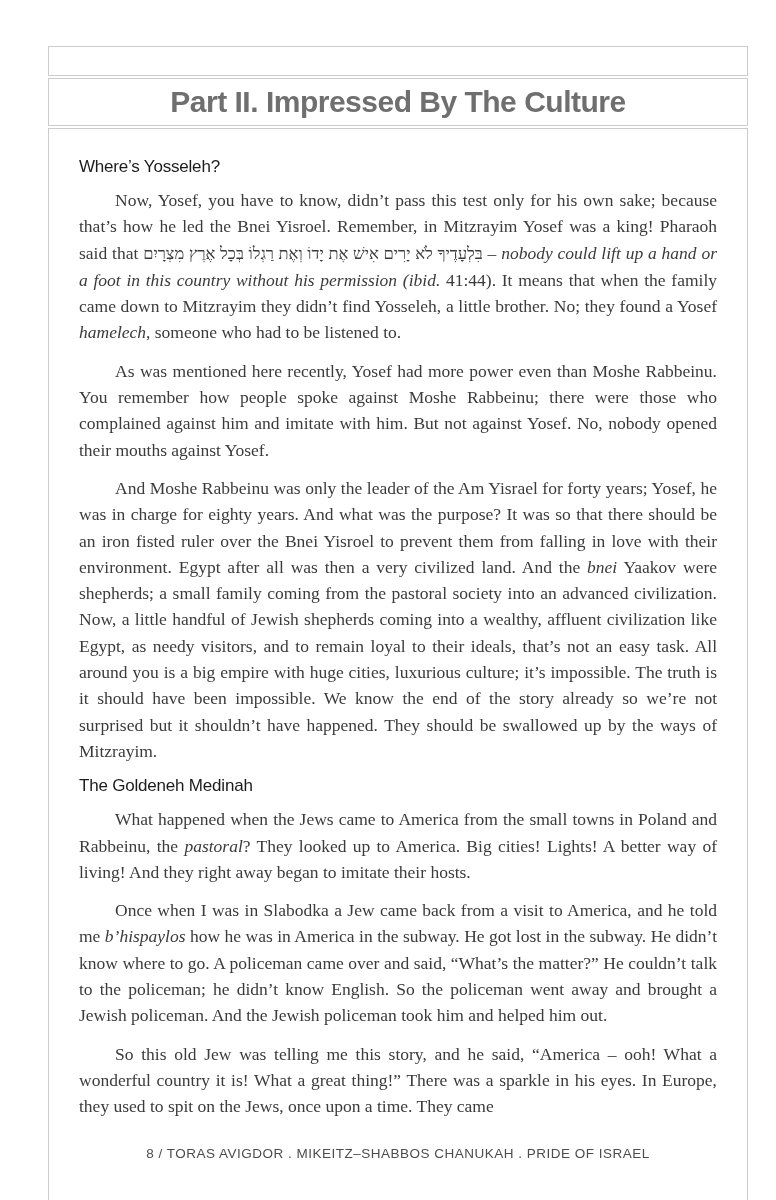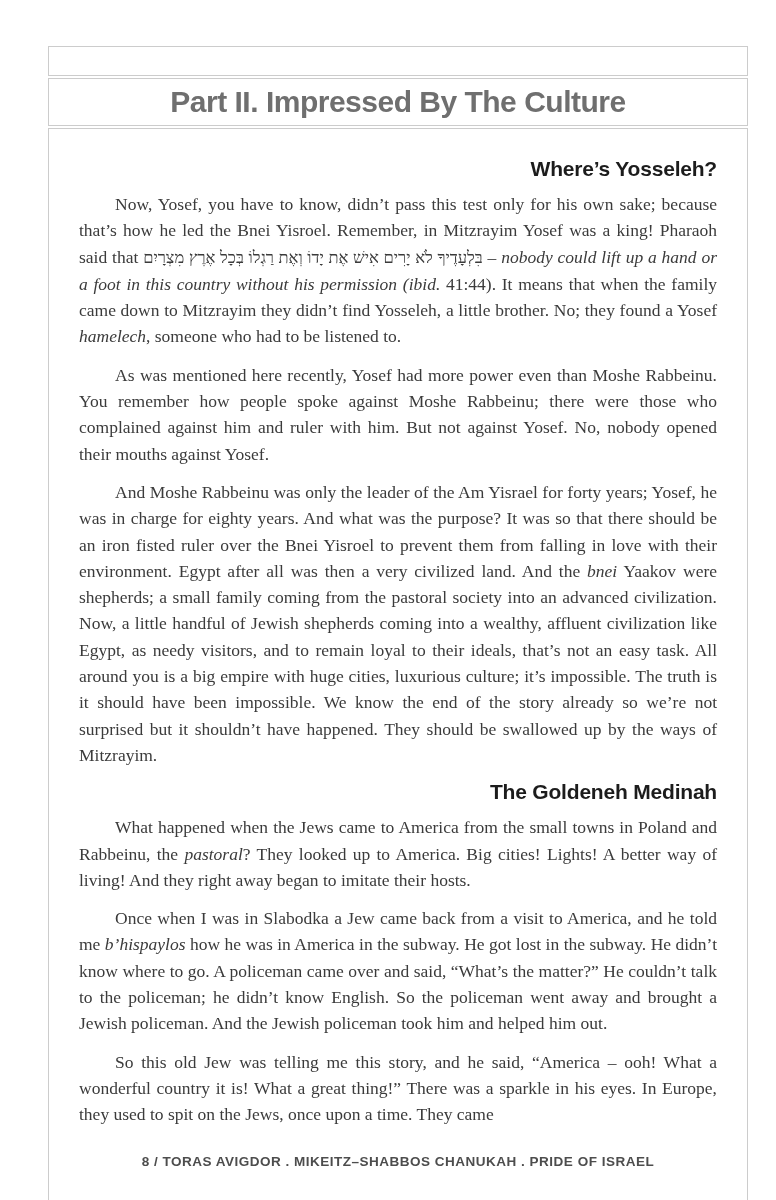--- a/index.html
+++ b/index.html
@@ -35,45 +35,45 @@
     font-weight:bold;
     font-size:30px;
     letter-spacing:-0.5px;
     line-height:46px;
     text-align:center;
     color:var(--title);
   }
   h2.section-heading{
     margin:12px 0 10px 0;
     font-family:"Liberation Sans", sans-serif;
-    font-weight:bold;
-    font-size:21px;
+    font-weight:normal;
+    font-size:17px;
     letter-spacing:-0.2px;
-    text-align:right;
+    text-align:left;
     color:var(--heading);
   }
   h2.section-heading.second{margin-top:2px;}
   p.body-par{
     margin:0 0 12px 0;
     font-size:17.5px;
     line-height:26.3px;
     text-align:justify;
     text-indent:36px;
     color:var(--body);
   }
   p.body-par:last-of-type{margin-bottom:4px;}
   .it{font-style:italic;}
   .he{
     font-family:Liberation Serif, serif;
     font-size:16.5px;
   }
   .page-footer{
     margin-top:26px;
     font-family:"Liberation Sans", sans-serif;
-    font-weight:bold;
+    font-weight:normal;
     font-size:13.5px;
     letter-spacing:0.5px;
     text-align:center;
     color:var(--footer);
   }
 </style>
 </head>
 <body>
 
 <div class="page">
@@ -83,21 +83,21 @@
   <div class="frame box-title">
     <h1 class="part-title">Part II. Impressed By The Culture</h1>
   </div>
 
   <div class="frame box-body">
 
     <h2 class="section-heading">Where’s Yosseleh?</h2>
 
     <p class="body-par"><span>Now, Yosef, you have to know, didn’t pass this test only for his own sake; because that’s how he led the Bnei Yisroel. Remember, in Mitzrayim Yosef was a king! Pharaoh said that </span><span class="he">בִּלְעָדֶיךָ לֹא יָרִים אִישׁ אֶת יָדוֹ וְאֶת רַגְלוֹ בְּכָל אֶרֶץ מִצְרָיִם</span><span> – </span><span class="it">nobody could lift up a hand or a foot in this country without his permission (ibid.</span><span> 41:44). It means that when the family came down to Mitzrayim they didn’t find Yosseleh, a little brother. No; they found a Yosef </span><span class="it">hamelech</span><span>, someone who had to be listened to.</span></p>
 
-    <p class="body-par"><span>As was mentioned here recently, Yosef had more power even than Moshe Rabbeinu. You remember how people spoke against Moshe Rabbeinu; there were those who complained against him and ruler with him. But not against Yosef. No, nobody opened their mouths against Yosef.</span></p>
+    <p class="body-par"><span>As was mentioned here recently, Yosef had more power even than Moshe Rabbeinu. You remember how people spoke against Moshe Rabbeinu; there were those who complained against him and imitate with him. But not against Yosef. No, nobody opened their mouths against Yosef.</span></p>
 
     <p class="body-par"><span>And Moshe Rabbeinu was only the leader of the Am Yisrael for forty years; Yosef, he was in charge for eighty years. And what was the purpose? It was so that there should be an iron fisted ruler over the Bnei Yisroel to prevent them from falling in love with their environment. Egypt after all was then a very civilized land. And the </span><span class="it">bnei</span><span> Yaakov were shepherds; a small family coming from the pastoral society into an advanced civilization. Now, a little handful of Jewish shepherds coming into a wealthy, affluent civilization like Egypt, as needy visitors, and to remain loyal to their ideals, that’s not an easy task. All around you is a big empire with huge cities, luxurious culture; it’s impossible. The truth is it should have been impossible. We know the end of the story already so we’re not surprised but it shouldn’t have happened. They should be swallowed up by the ways of Mitzrayim.</span></p>
 
     <h2 class="section-heading second">The Goldeneh Medinah</h2>
 
     <p class="body-par"><span>What happened when the Jews came to America from the small towns in Poland and Rabbeinu, the </span><span class="it">pastoral</span><span>? They looked up to America. Big cities! Lights! A better way of living! And they right away began to imitate their hosts.</span></p>
 
     <p class="body-par"><span>Once when I was in Slabodka a Jew came back from a visit to America, and he told me </span><span class="it">b’hispaylos</span><span> how he was in America in the subway. He got lost in the subway. He didn’t know where to go. A policeman came over and said, “What’s the matter?” He couldn’t talk to the policeman; he didn’t know English. So the policeman went away and brought a Jewish policeman. And the Jewish policeman took him and helped him out.</span></p>
 
     <p class="body-par"><span>So this old Jew was telling me this story, and he said, “America – ooh! What a wonderful country it is! What a great thing!” There was a sparkle in his eyes. In Europe, they used to spit on the Jews, once upon a time. They came</span></p>

